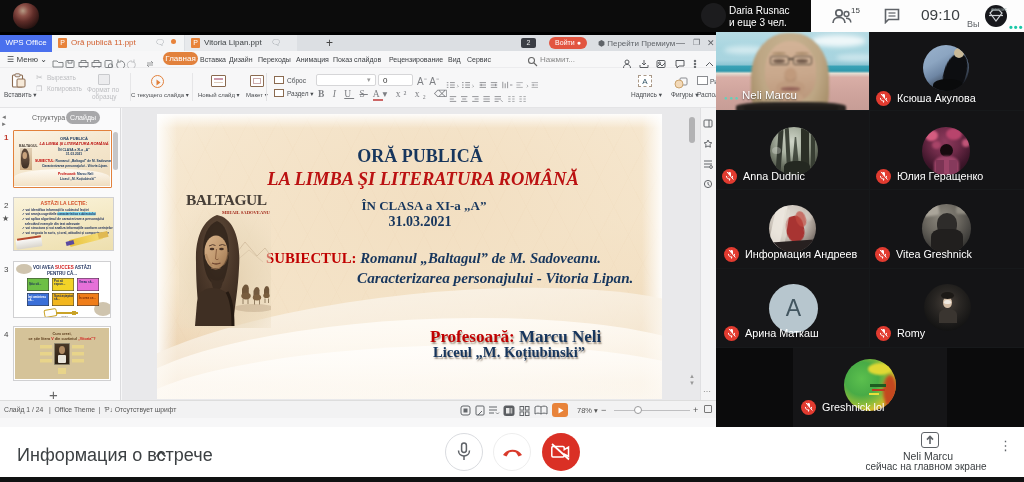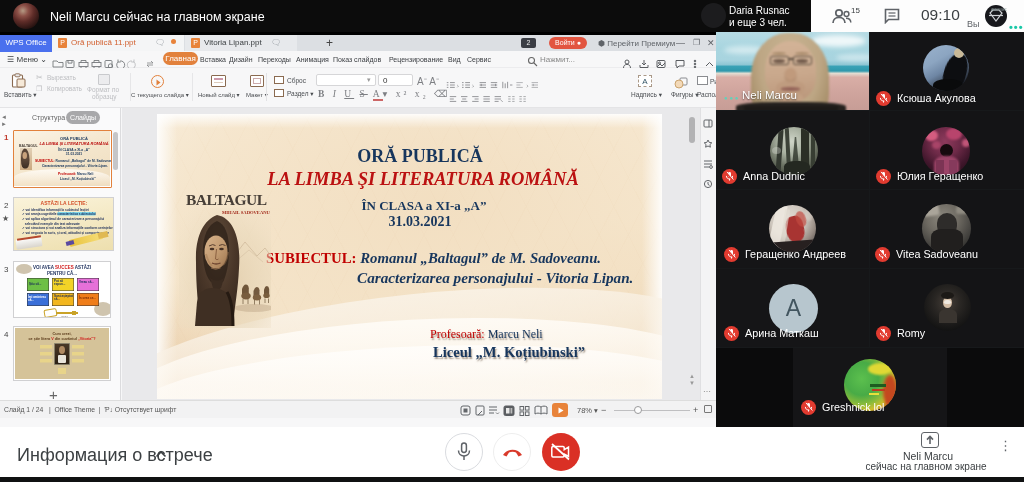--- a/index.html
+++ b/index.html
@@ -9,21 +9,20 @@
   .miclab { position:absolute; display:flex; align-items:center; height:16px; }
   .pname { color:#fff; font-size:10.8px; margin-left:6px; white-space:nowrap; }
   .menu { top:20.5px; color:#3a3d41; font-size:7px; white-space:nowrap; }
   .tbl { color:#4a4d51; font-size:6.5px; white-space:nowrap; }
 </style>
 </head>
 <body>
 
 <div class="abs" id="topbar" style="left:0;top:0;width:1024px;height:32px;background:#0c0c0c;">
   <div class="abs" style="left:13px;top:3px;width:26px;height:26px;border-radius:50%;background:radial-gradient(circle at 38% 30%, #b59a84 0%, #8d5148 22%, #5e2c28 45%, #2a1412 75%, #170c0a 100%);"></div>
-  <div class="abs" style="left:50px;top:10px;color:#fff;font-size:12.5px;">Neli Marcu сейчас на главном экране</div>
 
   <div class="abs" style="left:701px;top:3px;width:25px;height:25px;border-radius:50%;background:#1c1c1e;"></div>
   <div class="abs" style="left:729px;top:5px;color:#fff;font-size:10px;line-height:11.5px;">Daria Rusnac<br>и еще 3 чел.</div>
 
   <div class="abs" style="left:811px;top:0;width:213px;height:32px;background:#fdfdfd;"></div>
   <div class="abs" style="left:830px;top:6px;width:30px;height:20px;">
     <svg width="30" height="20" viewBox="0 0 30 20">
       <circle cx="9" cy="7" r="3.2" fill="none" stroke="#5f6368" stroke-width="1.7"></circle>
       <path d="M3 17 c0-3.6 2.7-5.6 6-5.6 s6 2 6 5.6" fill="none" stroke="#5f6368" stroke-width="1.7"></path>
       <circle cx="16.5" cy="8" r="2.4" fill="none" stroke="#5f6368" stroke-width="1.5"></circle>
@@ -389,21 +388,21 @@
       <div class="abs" style="left:-60px;top:180px;width:640px;height:160px;border-radius:50% 50% 0 0;background:linear-gradient(180deg,rgba(250,243,232,.85),rgba(238,216,184,.2));transform:rotate(-6deg);"></div>
       <div class="abs" style="left:-40px;top:205px;width:620px;height:150px;border-radius:48% 52% 0 0;background:linear-gradient(180deg,rgba(255,252,247,.9),rgba(240,221,192,.15));transform:rotate(-3deg);"></div>
       <div class="abs" style="left:-30px;top:232px;width:600px;height:120px;border-radius:50% 50% 0 0;background:linear-gradient(180deg,rgba(255,253,250,.95),rgba(244,229,205,.2));transform:rotate(-2deg);"></div>
 
       <div class="abs" style="left:263px;top:32px;transform:translateX(-50%);color:#17365d;font-size:18px;font-weight:bold;white-space:nowrap;">ORĂ PUBLICĂ</div>
       <div class="abs" style="left:266px;top:55px;transform:translateX(-50%);color:#bb1111;font-size:18.5px;font-weight:bold;font-style:italic;white-space:nowrap;">LA LIMBA ŞI LITERATURA ROMÂNĂ</div>
       <div class="abs" style="left:267px;top:84px;transform:translateX(-50%);color:#17365d;font-size:13px;font-weight:bold;white-space:nowrap;">ÎN CLASA a XI-a „A”</div>
       <div class="abs" style="left:263px;top:100px;transform:translateX(-50%);color:#17365d;font-size:14px;font-weight:bold;white-space:nowrap;">31.03.2021</div>
       <div class="abs" style="left:109px;top:136px;font-size:14.8px;font-weight:bold;white-space:nowrap;"><span style="color:#c00000;">SUBIECTUL:</span><span style="color:#17365d;font-style:italic;"> Romanul „Baltagul” de M. Sadoveanu.</span></div>
       <div class="abs" style="left:200px;top:155px;color:#17365d;font-size:15.2px;font-weight:bold;font-style:italic;white-space:nowrap;">Caracterizarea personajului - Vitoria Lipan.</div>
-      <div class="abs" style="left:273px;top:213px;font-size:12px;font-weight:normal;white-space:nowrap;text-shadow:1px 1.5px 1.5px rgba(90,70,50,.55);"><span style="color:#c00000;">Profesoară:</span><span style="color:#17365d;"> Marcu Neli</span></div>
+      <div class="abs" style="left:273px;top:213px;font-size:17px;font-weight:bold;white-space:nowrap;text-shadow:1px 1.5px 1.5px rgba(90,70,50,.55);"><span style="color:#c00000;">Profesoară:</span><span style="color:#17365d;"> Marcu Neli</span></div>
       <div class="abs" style="left:276px;top:230px;color:#17365d;font-size:14.6px;font-weight:bold;white-space:nowrap;text-shadow:1px 1.5px 1.5px rgba(90,70,50,.55);">Liceul „M. Koțiubinski”</div>
 
       <div class="abs" style="left:22px;top:78px;width:92px;height:136px;">
         <svg width="92" height="136" viewBox="0 0 92 136">
           <defs>
             <radialGradient id="coverbg" cx="55%" cy="60%" r="75%">
               <stop offset="0%" stop-color="#e3cfae" stop-opacity=".95"></stop>
               <stop offset="60%" stop-color="#e9d9bc" stop-opacity=".55"></stop>
               <stop offset="100%" stop-color="#eee0c8" stop-opacity="0"></stop>
             </radialGradient>
@@ -614,32 +613,32 @@
     </div>
   <div class="miclab" style="left:8px;top:214px;">
       <svg width="15" height="15" viewBox="0 0 15 15">
         <circle cx="7.5" cy="7.5" r="7.5" fill="#e23b30"></circle>
         <rect x="6.1" y="3" width="2.9" height="5.2" rx="1.45" fill="#fff"></rect>
         <path d="M4.4 6.9 c0 1.9 1.3 3 3.1 3 s3.1-1.1 3.1-3" fill="none" stroke="#fff" stroke-width="0.95"></path>
         <line x1="7.5" y1="9.9" x2="7.5" y2="11.6" stroke="#fff" stroke-width="0.95"></line>
         <line x1="4.3" y1="3.5" x2="10.7" y2="11.1" stroke="#e23b30" stroke-width="1.7"></line>
         <line x1="5" y1="2.9" x2="11.4" y2="10.5" stroke="#fff" stroke-width="0.95"></line>
       </svg>
-      <span class="pname">Геращенко Андреев</span>
+      <span class="pname">Информация Андреев</span>
     </div>
   <div class="miclab" style="left:159px;top:214px;">
       <svg width="15" height="15" viewBox="0 0 15 15">
         <circle cx="7.5" cy="7.5" r="7.5" fill="#e23b30"></circle>
         <rect x="6.1" y="3" width="2.9" height="5.2" rx="1.45" fill="#fff"></rect>
         <path d="M4.4 6.9 c0 1.9 1.3 3 3.1 3 s3.1-1.1 3.1-3" fill="none" stroke="#fff" stroke-width="0.95"></path>
         <line x1="7.5" y1="9.9" x2="7.5" y2="11.6" stroke="#fff" stroke-width="0.95"></line>
         <line x1="4.3" y1="3.5" x2="10.7" y2="11.1" stroke="#e23b30" stroke-width="1.7"></line>
         <line x1="5" y1="2.9" x2="11.4" y2="10.5" stroke="#fff" stroke-width="0.95"></line>
       </svg>
-      <span class="pname">Vitea Sadoveanu</span>
+      <span class="pname">Vitea Greshnick</span>
     </div>
   <div class="miclab" style="left:8px;top:293px;text-align:right;">
       <svg width="15" height="15" viewBox="0 0 15 15">
         <circle cx="7.5" cy="7.5" r="7.5" fill="#e23b30"></circle>
         <rect x="6.1" y="3" width="2.9" height="5.2" rx="1.45" fill="#fff"></rect>
         <path d="M4.4 6.9 c0 1.9 1.3 3 3.1 3 s3.1-1.1 3.1-3" fill="none" stroke="#fff" stroke-width="0.95"></path>
         <line x1="7.5" y1="9.9" x2="7.5" y2="11.6" stroke="#fff" stroke-width="0.95"></line>
         <line x1="4.3" y1="3.5" x2="10.7" y2="11.1" stroke="#e23b30" stroke-width="1.7"></line>
         <line x1="5" y1="2.9" x2="11.4" y2="10.5" stroke="#fff" stroke-width="0.95"></line>
       </svg>

